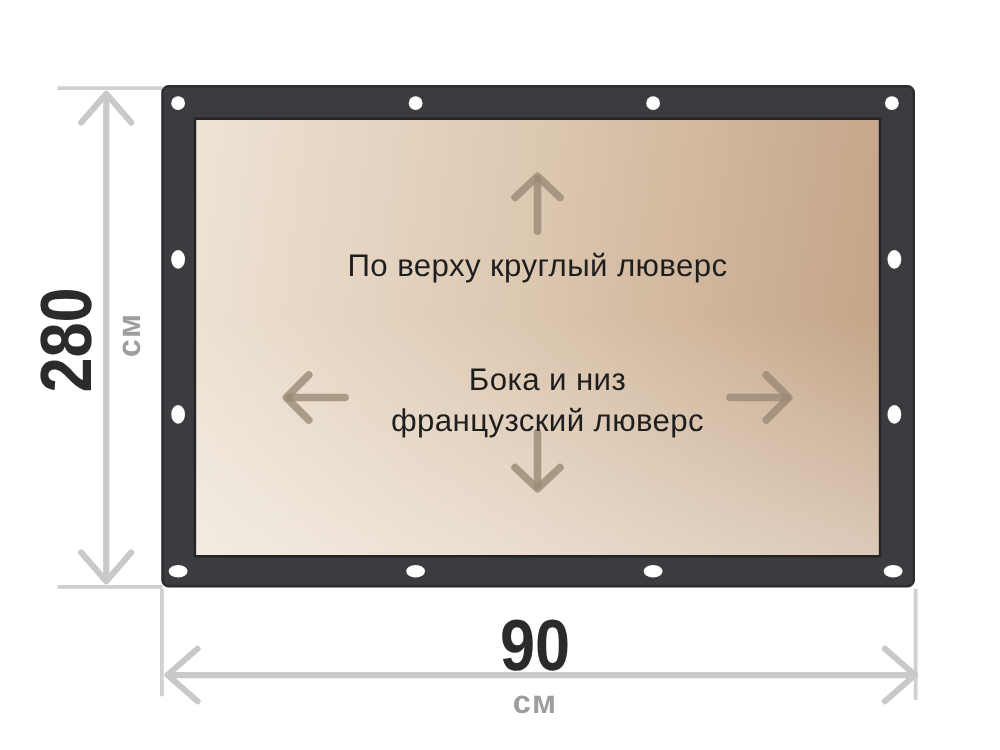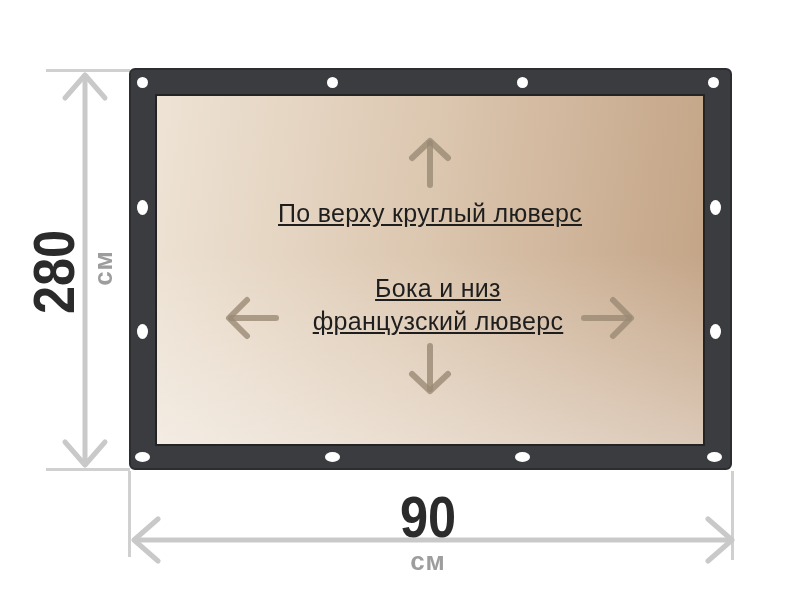--- a/index.html
+++ b/index.html
@@ -22,23 +22,23 @@
     box-shadow:0 0 0 2px #242424;
   }
   .grommet { position:absolute; background:#ffffff; border-radius:50%; }
   .g-circ { width:11px; height:11px; }
   .g-horiz { width:15px; height:10px; }
   .g-vert { width:11px; height:15px; }
 
   .arrows-svg { position:absolute; left:0; top:0; width:546px; height:348px; }
 
   .ann { position:absolute; left:0; right:0; text-align:center; color:#1e1e1e;
-         font-size:25px; letter-spacing:0.3px;text-decoration:underline; }
+         font-size:25px; letter-spacing:0.3px; }
   .ann-top { top:102px; line-height:30px; }
-  .ann-mid { top:176px; line-height:33px;padding-left:16px; }
+  .ann-mid { top:192px; line-height:33px;padding-left:16px; }
 
   .dim-svg { position:absolute; }
   .ext { position:absolute; background:#d0d0d0; }
 
   .dim-value {
     position:absolute; color:#2b2b2b; font-size:58px; font-weight:700;
     white-space:nowrap; line-height:1;
   }
   .dim-unit {
     position:absolute; color:#9d9d9d; font-size:26px; font-weight:700;

